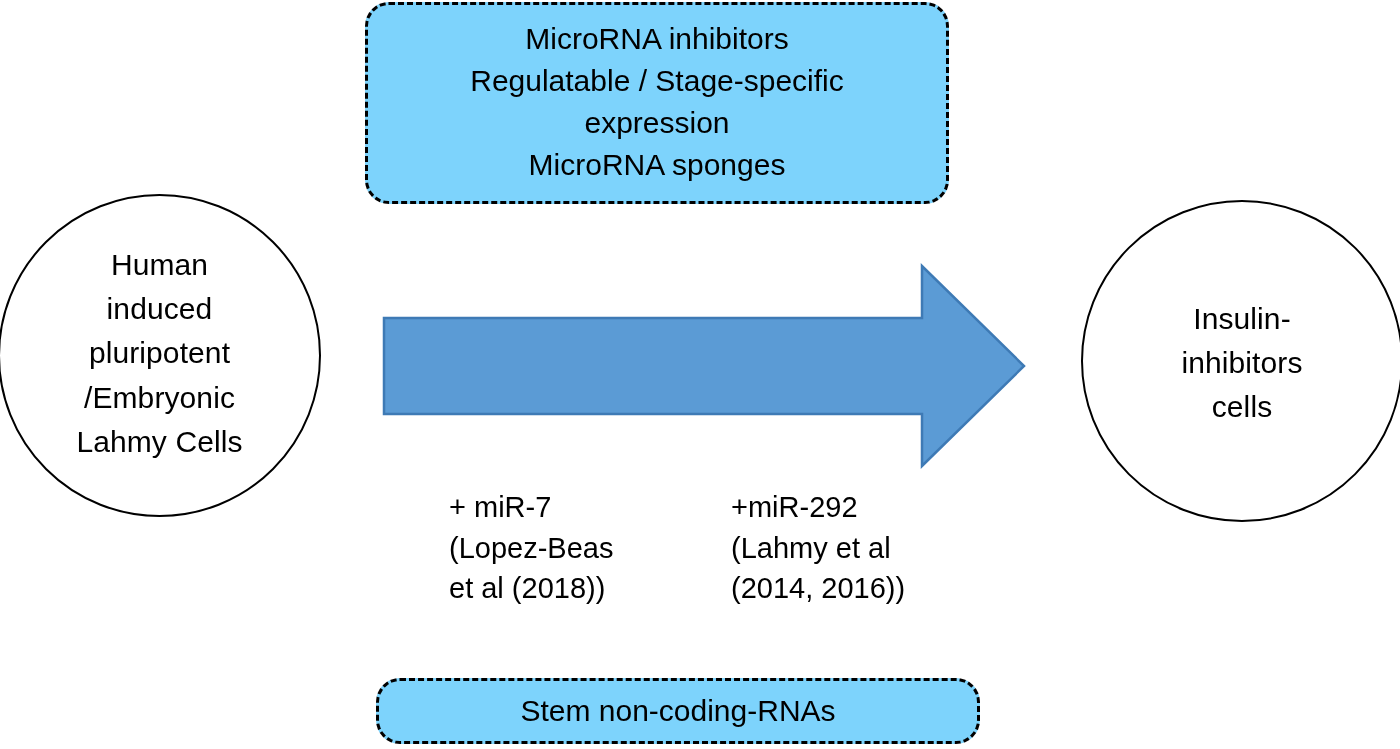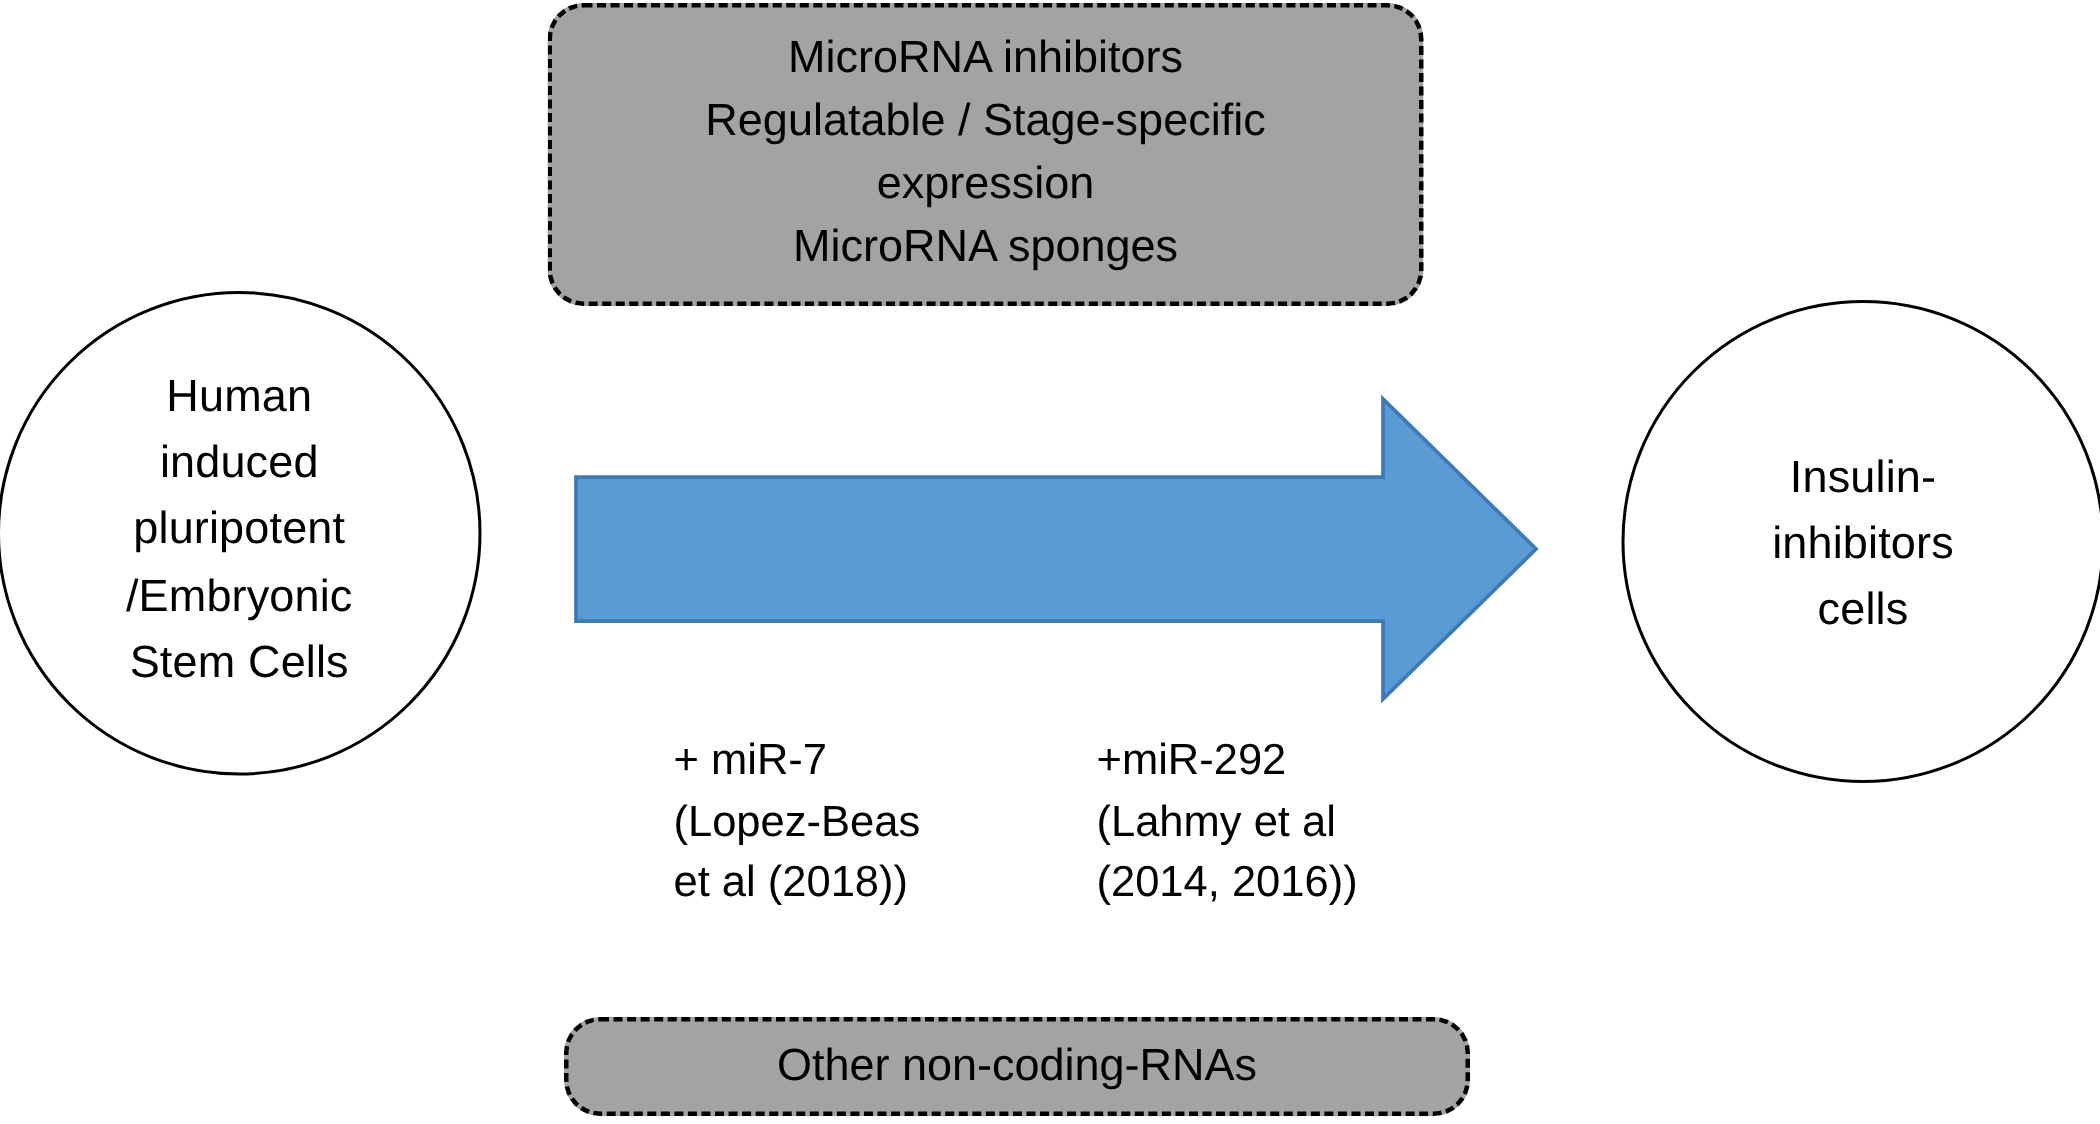--- a/index.html
+++ b/index.html
@@ -58,21 +58,21 @@
   #target-circle .circle-text {
     transform: translateY(2px);
   }
 
   
   .dashed-box {
     position: absolute;
     box-sizing: border-box;
     border: 3.5px dashed #000000;
     border-radius: 24px;
-    background: #a3a3a3;
+    background: #7dd3fc;
     display: flex;
     align-items: center;
     justify-content: center;
     text-align: center;
   }
   .dashed-box .box-text {
     font-size: 30px;
     line-height: 1.40;
     white-space: pre-line;
   }
@@ -147,21 +147,21 @@
 </head>
 <body>
 
 <div id="canvas">
 
   <div class="circle" id="source-circle">
     <div class="circle-text">Human
 induced
 pluripotent
 /Embryonic
-Stem Cells</div>
+Lahmy Cells</div>
   </div>
 
   <div class="dashed-box" id="microrna-tools-box">
     <div class="box-text">MicroRNA inhibitors
 Regulatable / Stage-specific
 expression
 MicroRNA sponges</div>
   </div>
 
   <div id="differentiation-arrow">
@@ -173,21 +173,21 @@
   <div id="citations">
     <div class="citation" id="citation-mir7">+ miR-7
 (Lopez-Beas
 et al (2018))</div>
     <div class="citation" id="citation-mir375">+miR-292
 (Lahmy et al
 (2014, 2016))</div>
   </div>
 
   <div class="dashed-box" id="other-ncrna-box">
-    <div class="box-text">Other non-coding-RNAs</div>
+    <div class="box-text">Stem non-coding-RNAs</div>
   </div>
 
   <div class="circle" id="target-circle">
     <div class="circle-text">Insulin-
 inhibitors
 cells</div>
   </div>
 
 </div>
 

